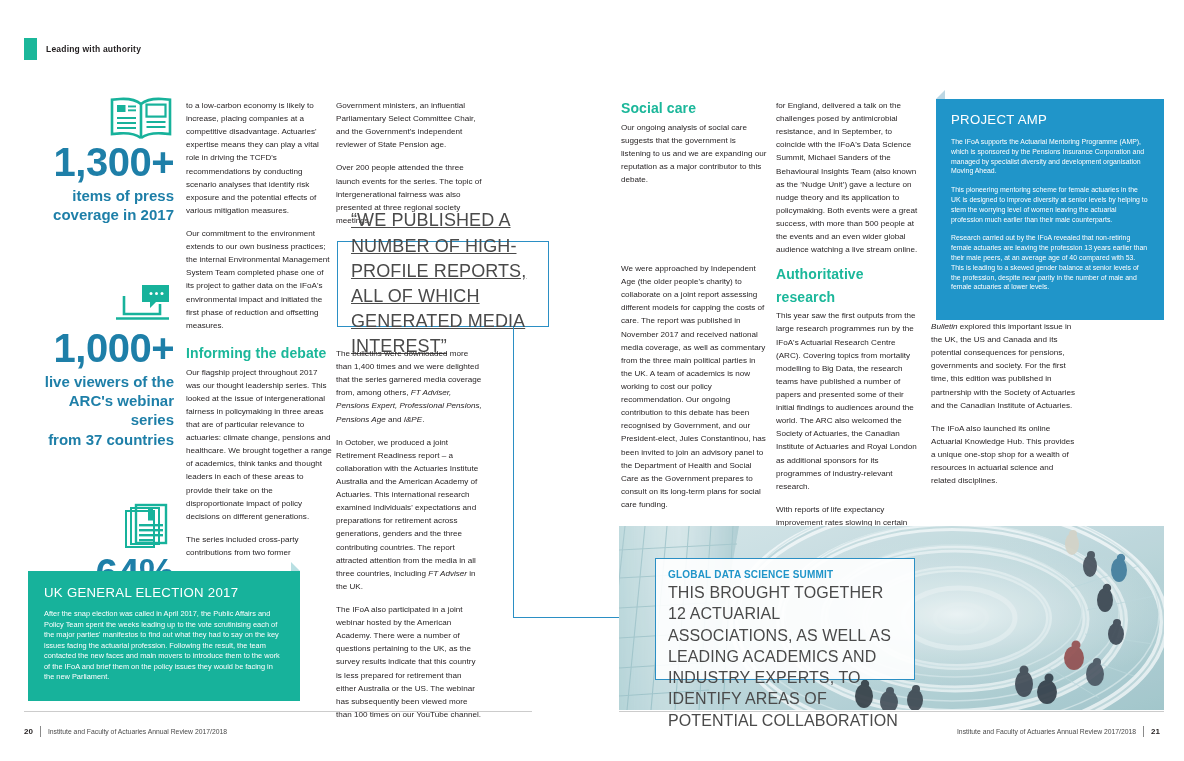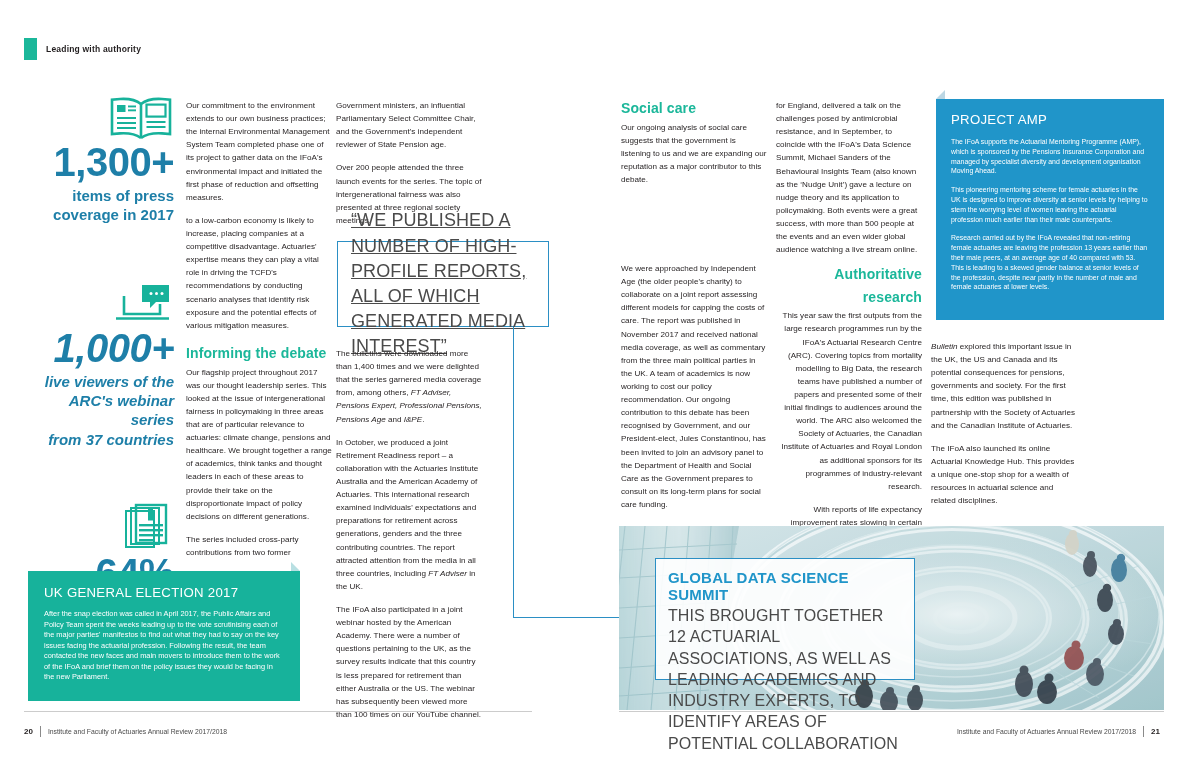--- a/index.html
+++ b/index.html
@@ -25,40 +25,40 @@
   .stat .icon { display:flex; justify-content:flex-end; margin-bottom:2px; }
   .stat .big {
     font-size:40px; font-weight:bold; color:#1e7fa8; line-height:1.02;
     letter-spacing:-.5px;
   }
   .stat .sub {
     font-size:15px; font-weight:bold; color:#1e7fa8; line-height:1.28; margin-top:3px;
   }
   .stat .sub i { font-style:italic;text-align:right; }
   .stat-1 { margin-bottom:58px; }
-  .stat-2 { margin-bottom:54px;font-style:italic; }
+  .stat-2 { margin-bottom:54px; }
 
   
   .col { position:absolute; font-size:8.1px; line-height:1.62; color:#231f20; }
   .col p { margin:0 0 10px 0; }
   .col p:last-child { margin-bottom:0; }
   .col h3 {
     margin:0 0 1px 0; font-size:14px; color:#1bb79a; font-weight:bold;
     letter-spacing:.1px;
   }
   .col em, .col i { font-style:italic; }
 
   #col1 { left:186px; top:99px;  width:146px; }
   #col2a{ left:336px; top:99px;  width:146px; }
   #col2b{ left:336px; top:347px; width:146px; }
   #col3a{ left:621px; top:97px;  width:146px; }
   #col3b{ left:621px; top:262px; width:146px; }
   #col4a{ left:776px; top:99px;  width:146px; }
-  #col4b{ left:776px; top:263px; width:146px;text-align:right; }
-  #col5 { left:931px; top:340px; width:146px; }
+  #col4b{ left:776px; top:263px; width:146px; }
+  #col5 { left:931px; top:320px; width:146px; }
 
   
   #pullquote {
     position:absolute; left:337px; top:241px; width:212px; height:86px;
     border:1px solid #2b8fc4; background:#ffffff;
     display:flex; align-items:center;
   }
   #pullquote .q {
     padding:0 13px; font-size:18px; line-height:1.4; color:#4a4a4a;
     letter-spacing:.1px;
@@ -107,21 +107,21 @@
     overflow:hidden;
     background:#cfe0e2;
   }
   #photo .scene { position:absolute; inset:0; }
   #caption {
     position:absolute; left:655px; top:558px; width:260px; height:122px;
     border:1px solid #2b8fc4; background:rgba(255,255,255,.90);
     padding:10px 12px;
   }
   #caption .kicker {
-    font-size:15px; font-weight:bold; color:#2095c9; letter-spacing:.2px;
+    font-size:10px; font-weight:bold; color:#2095c9; letter-spacing:.2px;
     margin-bottom:2px;
   }
   #caption .body {
     font-size:16px; line-height:1.33; color:#4a4a4a; letter-spacing:.1px;
   }
 
   
   .footrule { position:absolute; height:1px; background:#cccccc; top:711px; }
   #rule-l { left:24px; width:508px; }
   #rule-r { left:619px; width:545px; }
@@ -218,22 +218,22 @@
       <div class="sub">
         <span>increase in</span><br>
         <span>the number of</span><br>
         <span>subscribers to the</span><br>
         <i>Longevity Bulletin</i>
       </div>
     </div>
   </div>
 
   <div class="col" id="col1">
+    <p>to a low-carbon economy is likely to increase, placing companies at a competitive disadvantage. Actuaries' expertise means they can play a vital role in driving the TCFD's recommendations by conducting scenario analyses that identify risk exposure and the potential effects of various mitigation measures.</p>
     <p>Our commitment to the environment extends to our own business practices; the internal Environmental Management System Team completed phase one of its project to gather data on the IFoA's environmental impact and initiated the first phase of reduction and offsetting measures.</p>
-    <p>to a low-carbon economy is likely to increase, placing companies at a competitive disadvantage. Actuaries' expertise means they can play a vital role in driving the TCFD's recommendations by conducting scenario analyses that identify risk exposure and the potential effects of various mitigation measures.</p>
     <h3>Informing the debate</h3>
     <p>Our flagship project throughout 2017 was our thought leadership series. This looked at the issue of intergenerational fairness in policymaking in three areas that are of particular relevance to actuaries: climate change, pensions and healthcare. We brought together a range of academics, think tanks and thought leaders in each of these areas to provide their take on the disproportionate impact of policy decisions on different generations.</p>
     <p>The series included cross-party contributions from two former</p>
   </div>
 
   <div class="col" id="col2a">
     <p>Government ministers, an influential Parliamentary Select Committee Chair, and the Government's independent reviewer of State Pension age.</p>
     <p>Over 200 people attended the three launch events for the series. The topic of intergenerational fairness was also presented at three regional society meetings.</p>
   </div>
 

